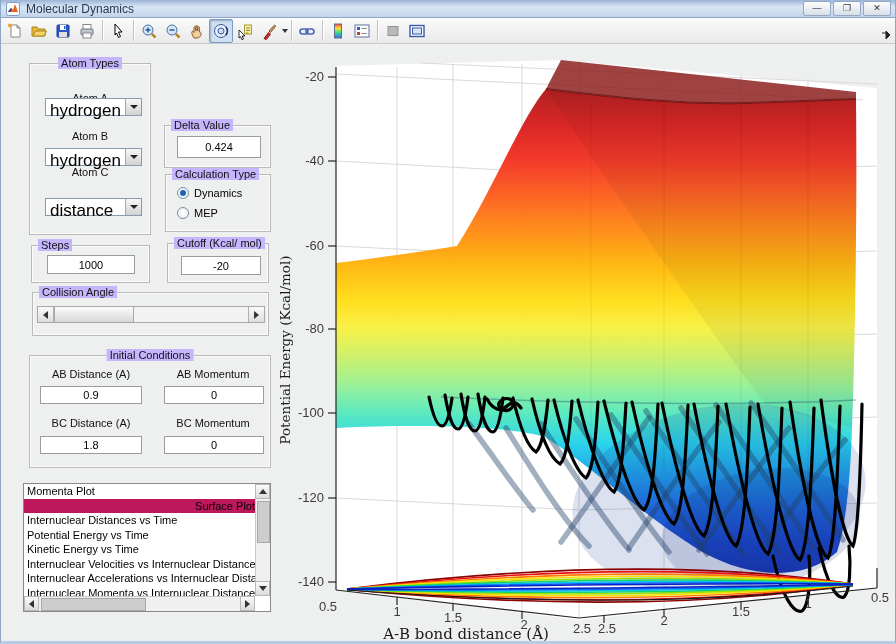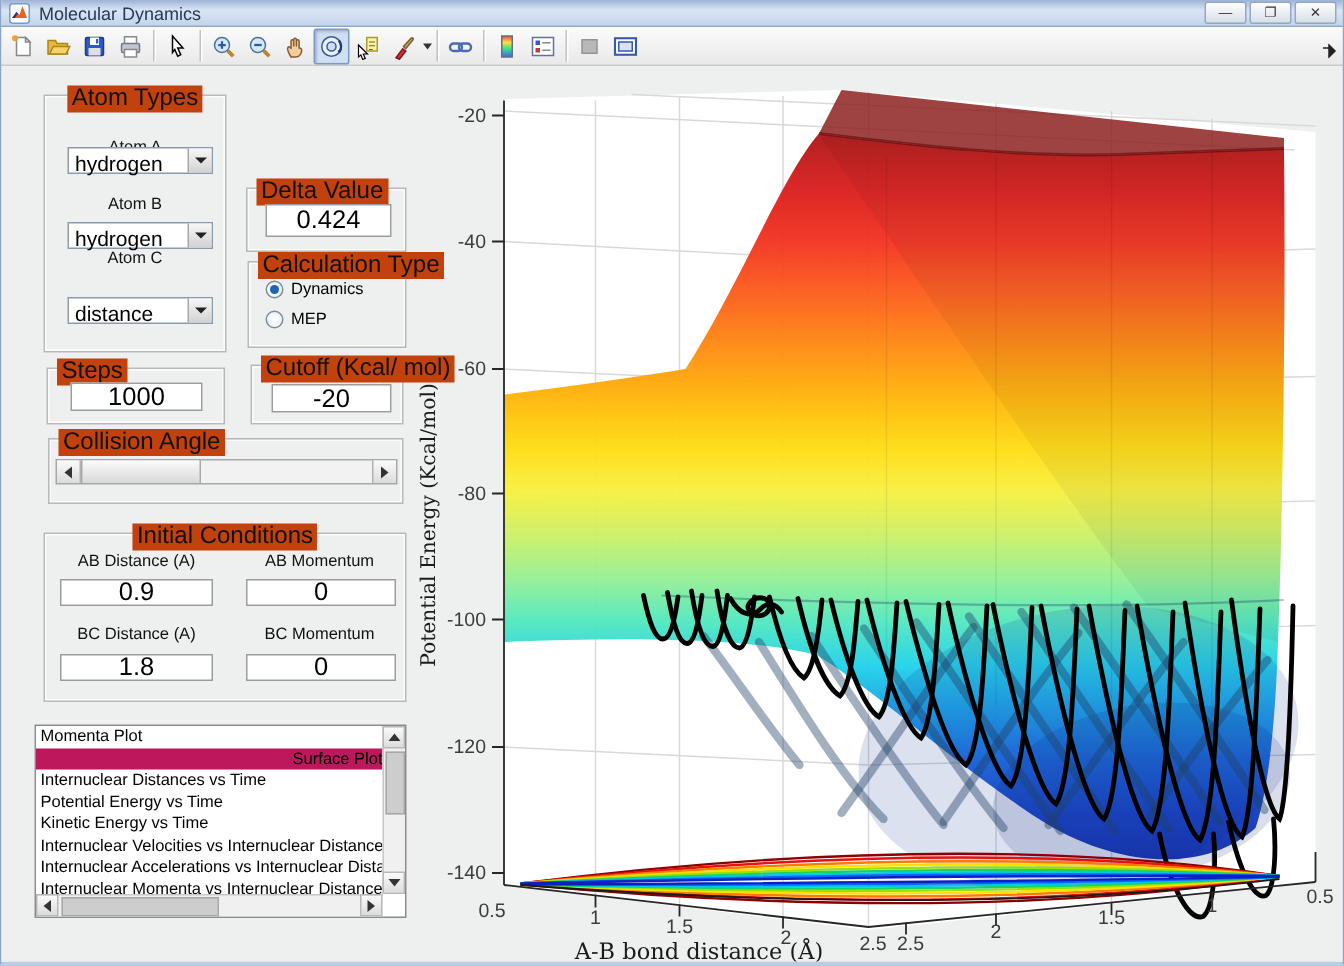--- a/index.html
+++ b/index.html
@@ -20,28 +20,28 @@
     display:flex; align-items:center; padding-left:2px; }
   .tbtn { width:24px; height:24px; display:flex; align-items:center; justify-content:center;
     border:1px solid transparent; border-radius:2px; }
   .tbtn.active { background:#cfe0f2; border:1px solid #7a9cc4; box-shadow:inset 1px 1px 2px rgba(0,0,60,.25); }
   .tsep { width:1px; height:21px; background:#c2c2c2; margin:0 3px; box-shadow:1px 0 0 #fff; }
   .caret { width:0; height:0; border-left:3px solid transparent; border-right:3px solid transparent;
     border-top:4px solid #333; margin-left:1px; }
   #tb-overflow { position:absolute; right:4px; top:8px; }
   
   .gbox { position:absolute; border:1px solid #b9b9b9; box-shadow:inset 0 0 0 1px #fbfbfb; }
-  .gtitle { position:absolute; top:-7px; background:#c2410c; padding:0 3px; font-size:16px; color:#111; white-space:nowrap; }
+  .gtitle { position:absolute; top:-7px; background:#c4b5fd; padding:0 3px; font-size:11px; color:#111; white-space:nowrap; }
   .gtitle.center { left:50%; transform:translateX(-50%); }
   .gtitle.left { left:6px; }
   .lbl { position:absolute; font-size:11px; color:#111; text-align:center; white-space:nowrap; }
-  .edit { position:absolute; background:#fff; border:1px solid #9c9c9c; font-size:17px; color:#000;
+  .edit { position:absolute; background:#fff; border:1px solid #9c9c9c; font-size:11px; color:#000;
     text-align:center; display:flex; align-items:center; justify-content:center; }
   .dd { position:absolute; height:18px; background:#fff; border:1px solid #8a9aab; display:flex; }
-  .dd .val { flex:1; font-size:14px; padding:2px 0 0 4px; color:#000; }
+  .dd .val { flex:1; font-size:17px; padding:2px 0 0 4px; color:#000; }
   .dd .btn { width:16px; background:linear-gradient(#f7f7f7,#d2d2d2); border-left:1px solid #a8a8a8;
     display:flex; align-items:center; justify-content:center; }
   .darr { width:0; height:0; border-left:4px solid transparent; border-right:4px solid transparent; border-top:4px solid #222; }
   #update-btn { position:absolute; left:166px; top:27px; width:101px; height:43px;
     background:linear-gradient(#fefefe,#dedede); border:1px solid #969696; border-radius:3px;
     font-size:11px; color:#111; display:flex; align-items:center; justify-content:center;
     box-shadow:1px 1px 2px rgba(0,0,0,.15); }
   .radio-row { position:absolute; display:flex; align-items:center; gap:5px; font-size:11px; }
   .rcirc { width:12px; height:12px; border-radius:50%; border:1px solid #7d8d9d;
     background:radial-gradient(#fff,#e8eef4); position:relative; }

